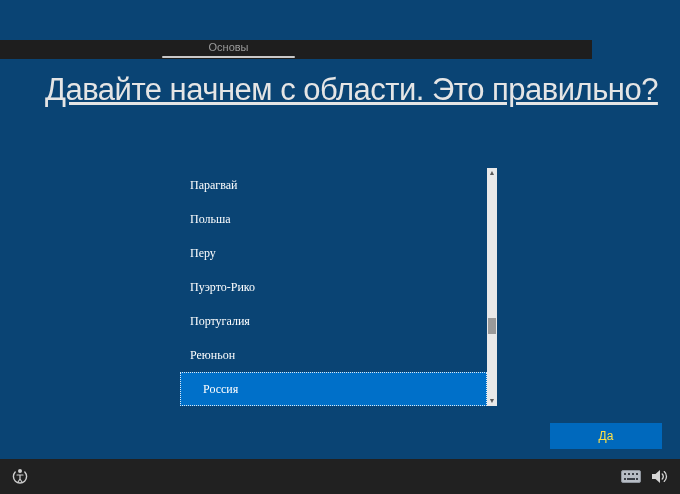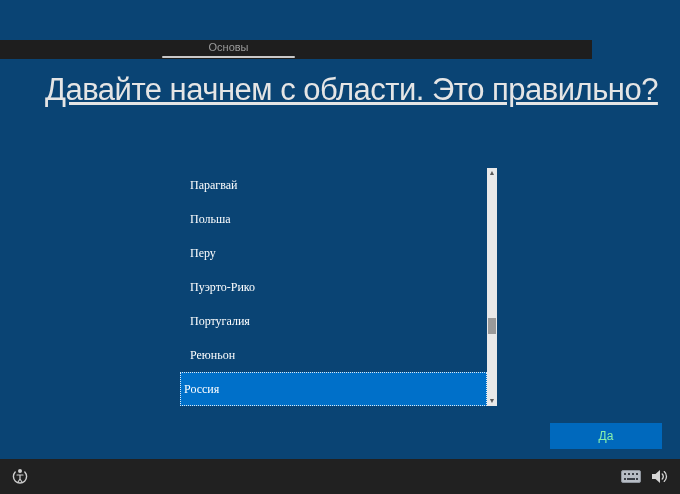--- a/index.html
+++ b/index.html
@@ -11,31 +11,31 @@
   .tab{position:absolute;left:162px;top:0;width:133px;height:19px;text-align:center;}
   .tab-label{display:block;color:var(--tab-text,#9b9b9b);font-size:11px;line-height:15px;}
   .tab-underline{position:absolute;left:0;bottom:1px;width:133px;height:2px;background:var(--tab-underline,#c9c9c9);border-radius:1px;}
 
   
   .title{position:absolute;left:45px;top:72px;width:600px;color:#e5e5e5;font-size:31px;font-weight:300;letter-spacing:-0.5px;white-space:nowrap;text-decoration:underline;}
 
   
   .list{position:absolute;left:180px;top:168px;width:307px;height:238px;font-family:Liberation Serif, serif;}
   .row{box-sizing:border-box;height:34px;line-height:34px;padding-left:10px;color:#fff;font-size:12px;cursor:default;}
-  .row.selected{background:var(--accent-selected,#0070c9);border:1px dotted rgba(255,255,255,.85);padding-left:3px;line-height:32px;}
+  .row.selected{background:var(--accent-selected,#0070c9);border:1px dotted rgba(255,255,255,.85);padding-left:22px;line-height:32px;}
 
   
   .scrollbar{position:absolute;left:487px;top:168px;width:10px;height:238px;background:var(--scrollbar-track,#e9e9e9);}
   .sb-arrow{position:absolute;left:0;width:10px;height:10px;color:#5a5a5a;font-size:7px;line-height:10px;text-align:center;}
   .sb-arrow.up{top:0;}
   .sb-arrow.down{bottom:0;}
   .sb-thumb{position:absolute;left:1px;top:150px;width:8px;height:16px;background:var(--scrollbar-thumb,#9a9a9a);}
 
   
-  .yes-btn{position:absolute;left:550px;top:423px;width:112px;height:26px;background:var(--accent-button,#0069bd);border:none;color:#86efac;font-size:12px;font-family:"Liberation Sans",sans-serif;cursor:pointer;}
+  .yes-btn{position:absolute;left:550px;top:423px;width:112px;height:26px;background:var(--accent-button,#0069bd);border:none;color:#fde047;font-size:12px;font-family:"Liberation Sans",sans-serif;cursor:pointer;}
 
   
   .bottombar{position:absolute;left:0;bottom:0;width:680px;height:35px;background:var(--bottom-bar,#212121);}
   .icon-btn{position:absolute;background:none;border:none;padding:0;margin:0;cursor:pointer;line-height:0;}
   .eoa{left:11px;top:8px;}
   .kbd{left:621px;top:11px;}
   .vol{left:651px;top:9px;}
 </style>
 </head>
 <body>

